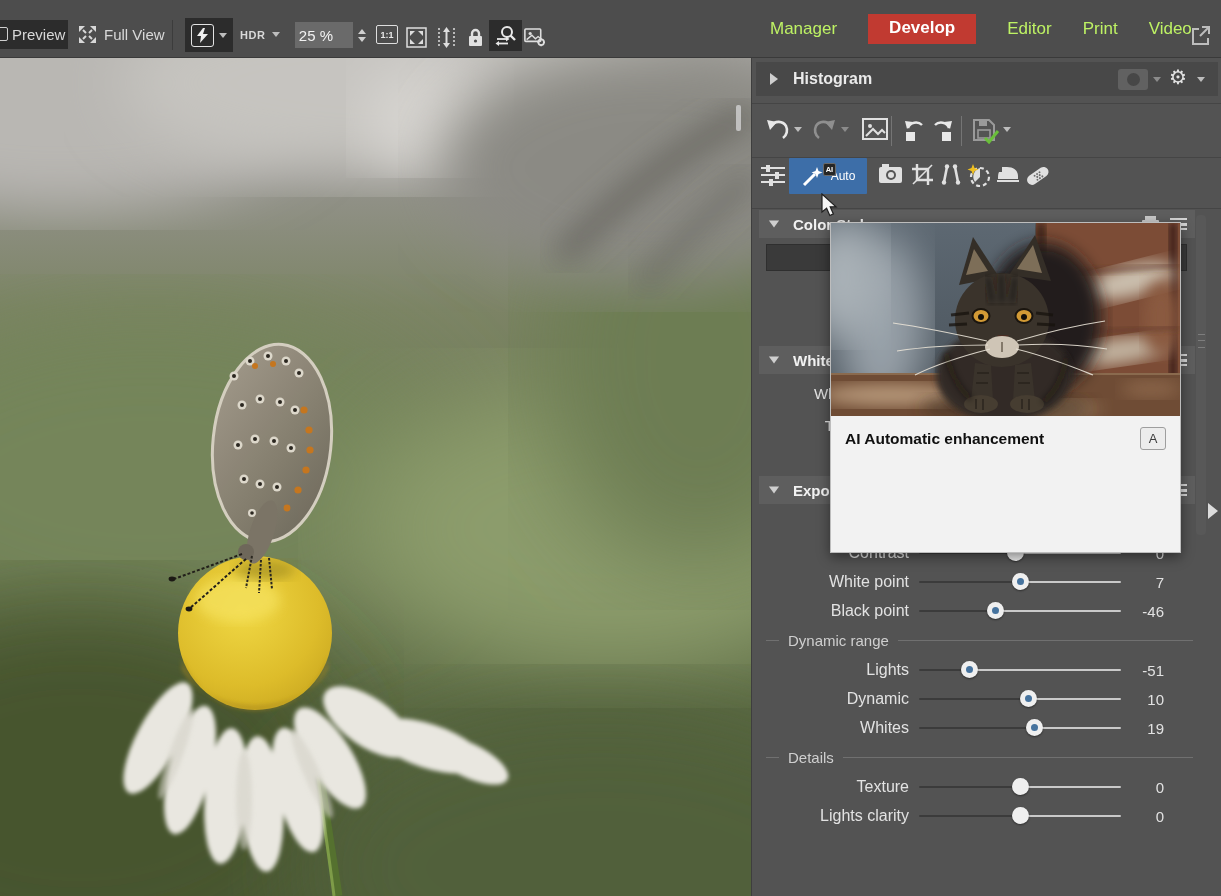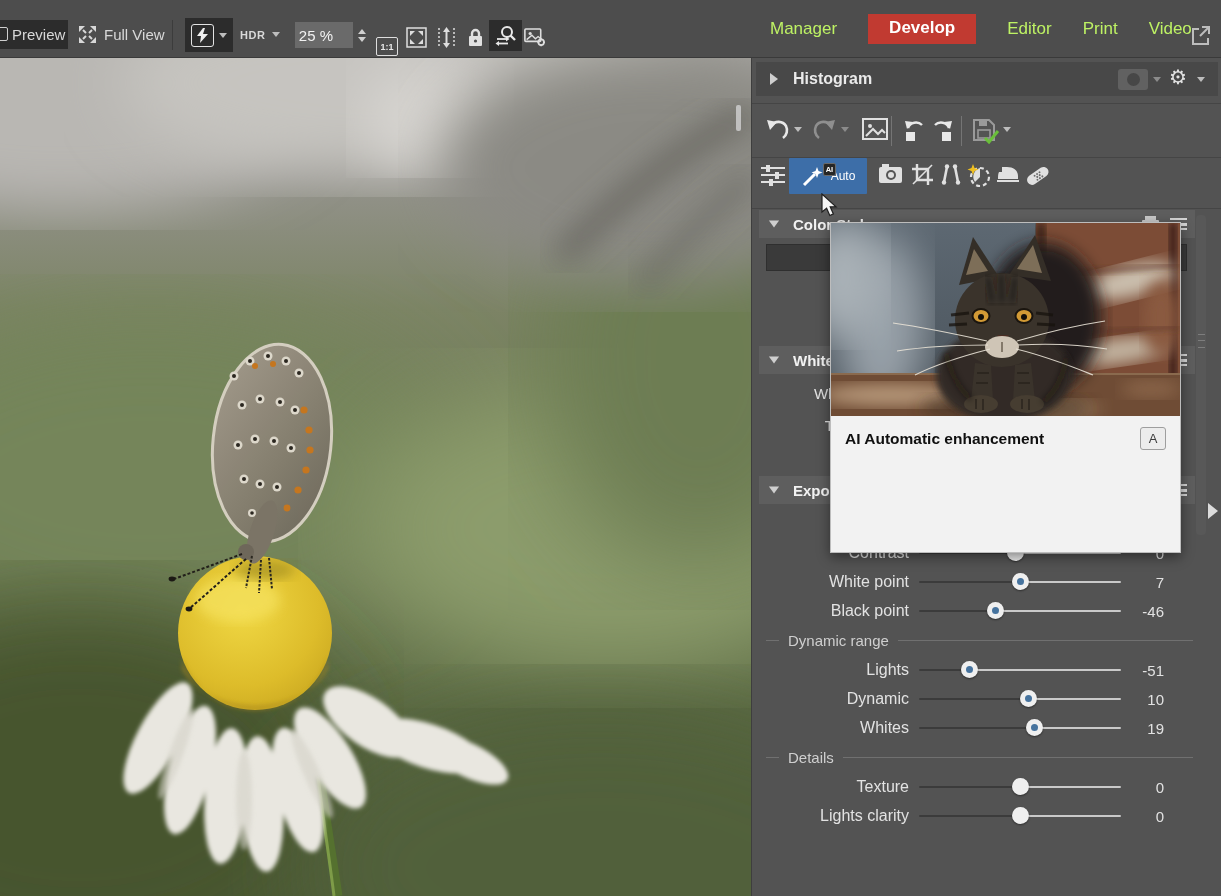--- a/index.html
+++ b/index.html
@@ -31,21 +31,21 @@
   .zoom-field { left:295px; top:22px; width:58px; height:26px; background:#6a6a6a;
     justify-content:flex-end; padding-right:20px; color:#f2f2f2; }
   .spinner { position:absolute; left:356px; top:22px; width:12px; height:26px;
     display:flex; flex-direction:column; align-items:center; justify-content:center; gap:3px; }
   .spin-up { width:0;height:0;border-left:4px solid transparent;border-right:4px solid transparent;border-bottom:5px solid #cfcfcf; }
   .spin-dn { width:0;height:0;border-left:4px solid transparent;border-right:4px solid transparent;border-top:5px solid #cfcfcf; }
   .iconbtn { position:absolute; top:26px; width:22px; height:22px; display:flex;
     align-items:center; justify-content:center; }
   .one2one { left:376px; top:25px; width:22px; height:19px; border:1.5px solid #dedede;
     border-radius:2px; font-size:9px; font-weight:bold; color:#e8e8e8;
-    display:flex; align-items:center; justify-content:center; position:absolute;margin-top:12px; }
+    display:flex; align-items:center; justify-content:center; position:absolute; }
   .compare-btn { position:absolute; left:489px; top:20px; width:33px; height:31px;
     background:#2c2c2c; display:flex; align-items:center; justify-content:center; }
   
   #tabs { position:absolute; left:770px; top:0; height:58px; display:flex; align-items:center; gap:31px; }
   .tab { font-size:17px; color:#bef264; cursor:default; }
   .tab-active { background:#c13a31; color:#ffffff; font-weight:bold; padding:4px 21px 6px 21px; }
   .export-btn { position:absolute; left:1190px; top:25px; }
   
   .photo { position:absolute; left:0; top:58px; width:751px; height:838px; overflow:hidden; background:#6e7b55; }
   .photo-scrollbar { position:absolute; left:736px; top:47px; width:5px; height:26px;

